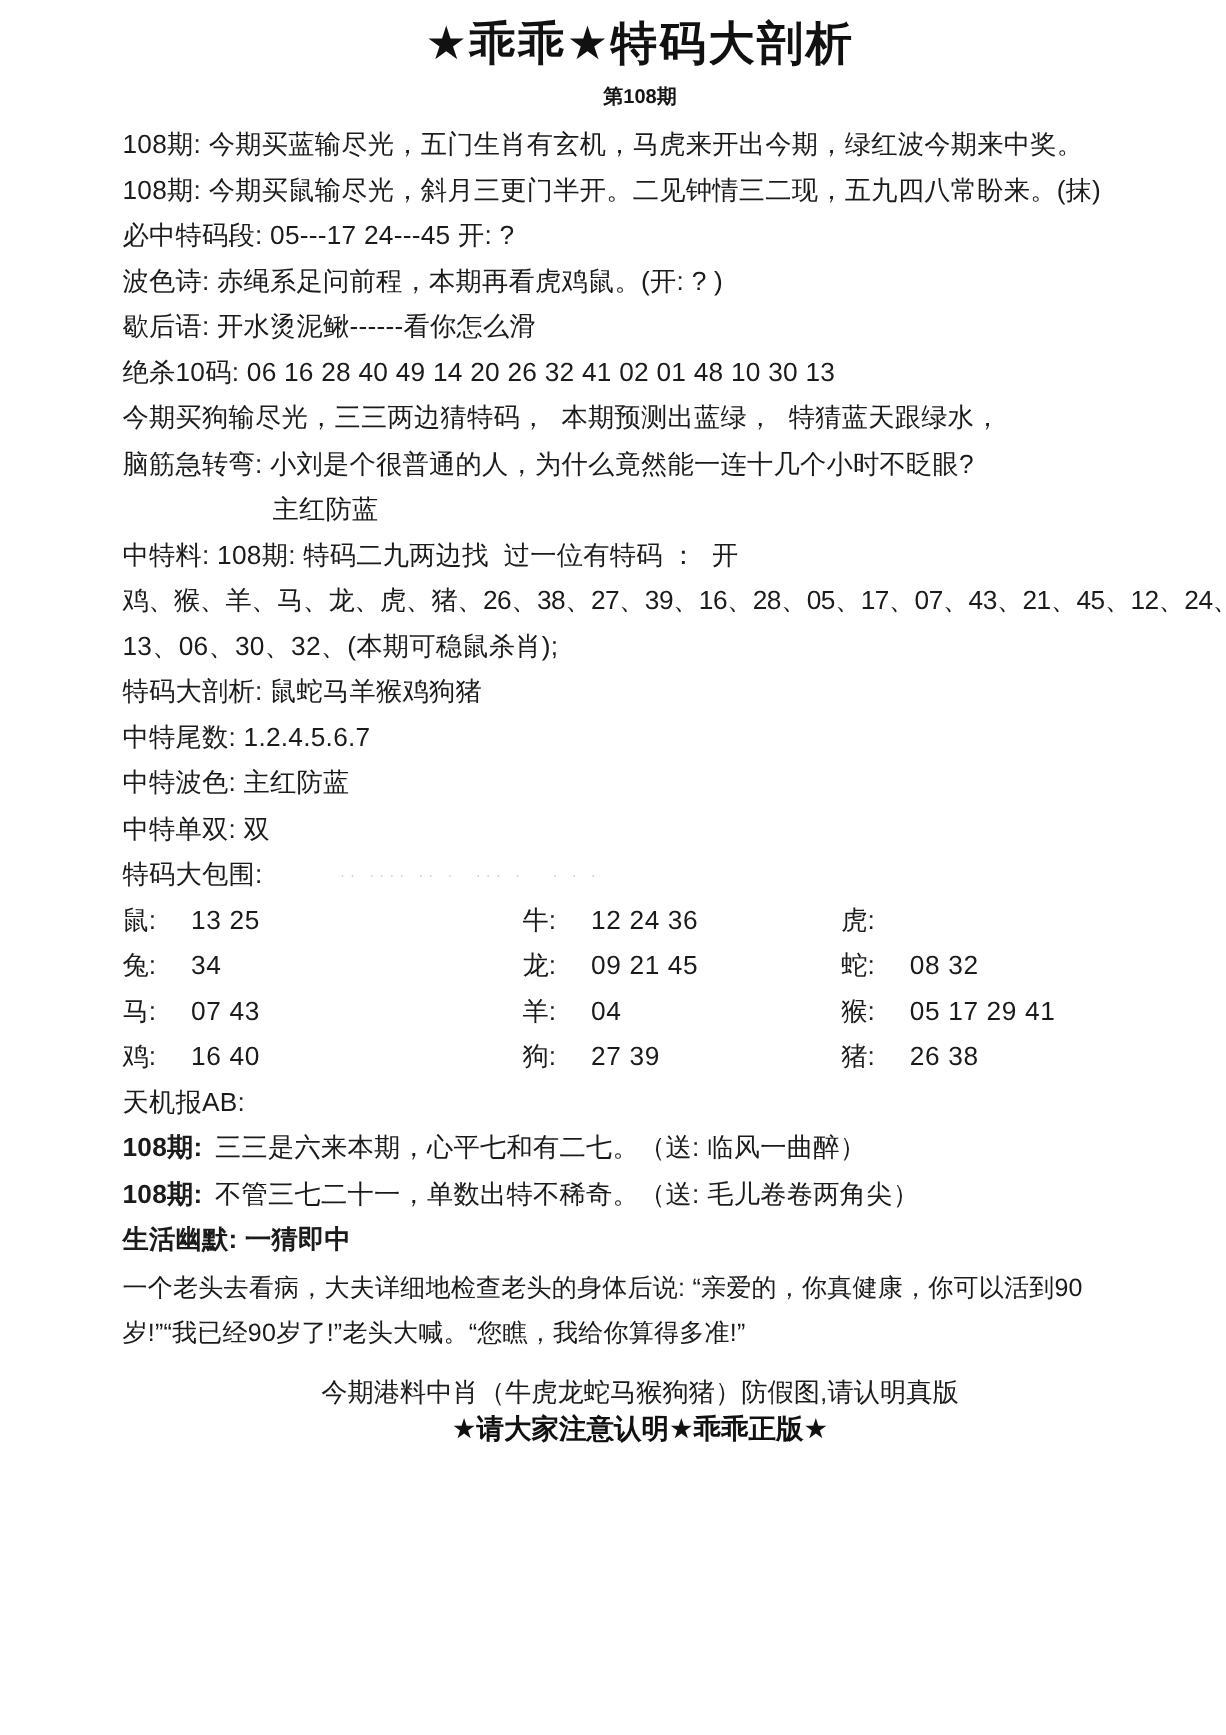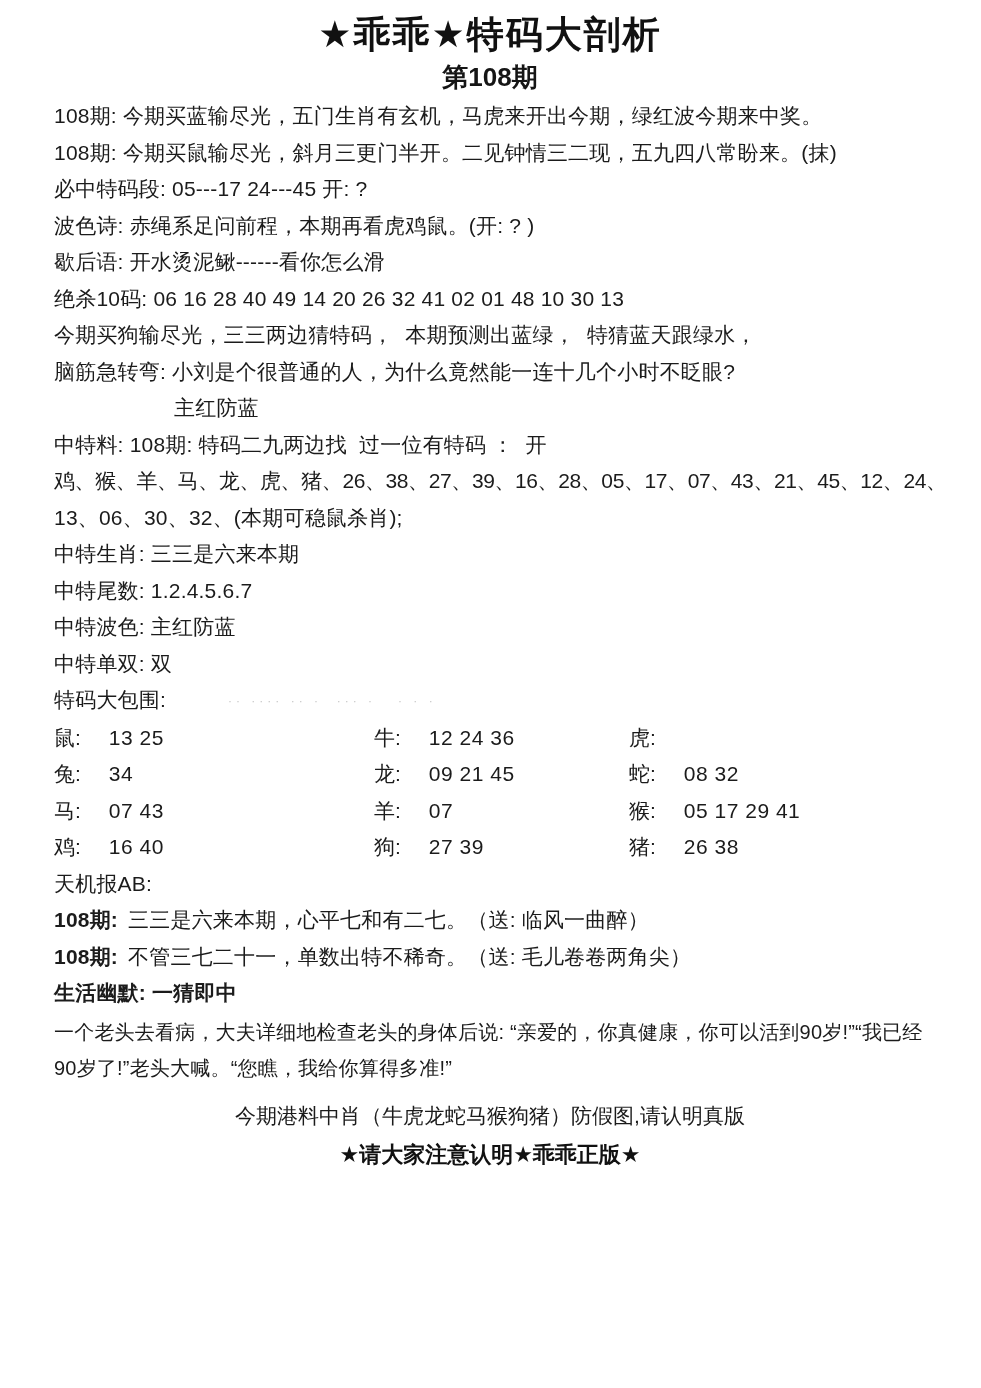--- a/index.html
+++ b/index.html
@@ -9,33 +9,33 @@
   }
   body {
     width: 981px;
     height: 1388px;
     position: relative;
     overflow: hidden;
     font-family: "Liberation Sans", "DejaVu Sans", sans-serif;
     color: #1b1b1b;
   }
   .doc {
-    padding: 13px 55px 0 54px;
+    padding: 13px 55px 0 98px;
   }
   .title {
     text-align: center;
     font-size: 37px;
     line-height: 44px;
     font-weight: bold;
     letter-spacing: 2px;
     color: #111;
   }
   .issue {
     text-align: center;
-    font-size: 26px;
+    font-size: 16px;
     line-height: 27px;
     margin-top: 7px;
     font-weight: 600;
     color: #151515;
   }
   .line {
     font-size: 21px;
     line-height: 22.5px;
     margin-top: 14px;
     white-space: pre-wrap;
@@ -86,21 +86,21 @@
   .footer-note {
     text-align: center;
     font-size: 21px;
     line-height: 24px;
     margin-top: 17px;
   }
   .footer-brand {
     text-align: center;
     font-size: 22px;
     line-height: 26px;
-    margin-top: 14px;
+    margin-top: 3px;
     font-weight: bold;
     color: #111;
   }
 </style>
 </head>
 <body>
 
 <div class="doc">
 
   <div class="title">★乖乖★特码大剖析</div>
@@ -111,36 +111,36 @@
   <div class="line">必中特码段: 05---17 24---45 开: ?</div>
   <div class="line">波色诗: 赤绳系足问前程，本期再看虎鸡鼠。(开: ? )</div>
   <div class="line">歇后语: 开水烫泥鳅------看你怎么滑</div>
   <div class="line">绝杀10码: 06 16 28 40 49 14 20 26 32 41 02 01 48 10 30 13</div>
   <div class="line">今期买狗输尽光，三三两边猜特码，  本期预测出蓝绿，  特猜蓝天跟绿水，</div>
   <div class="line">脑筋急转弯: 小刘是个很普通的人，为什么竟然能一连十几个小时不眨眼?</div>
   <div class="line indent">主红防蓝</div>
   <div class="line">中特料: 108期: 特码二九两边找  过一位有特码 ：  开</div>
   <div class="line tight">鸡、猴、羊、马、龙、虎、猪、26、38、27、39、16、28、05、17、07、43、21、45、12、24、</div>
   <div class="line">13、06、30、32、(本期可稳鼠杀肖);</div>
-  <div class="line">中特生肖: 三三是六来本期</div>
+  <div class="line">特码大剖析: 鼠蛇马羊猴鸡狗猪</div>
   <div class="line">中特尾数: 1.2.4.5.6.7</div>
   <div class="line">中特波色: 主红防蓝</div>
   <div class="line">中特单双: 双</div>
 
   <div class="line"><span>特码大包围:</span><span class="smudge">·· ···· ·· ·  ··· ·   · · ·</span></div>
 
   <div class="baowei-grid">
     <div class="baowei-cell"><span>鼠:</span><span class="baowei-nums">13 25</span></div>
     <div class="baowei-cell"><span>牛:</span><span class="baowei-nums">12 24 36</span></div>
     <div class="baowei-cell"><span>虎:</span><span class="baowei-nums"></span></div>
     <div class="baowei-cell"><span>兔:</span><span class="baowei-nums">34</span></div>
     <div class="baowei-cell"><span>龙:</span><span class="baowei-nums">09 21 45</span></div>
     <div class="baowei-cell"><span>蛇:</span><span class="baowei-nums">08 32</span></div>
     <div class="baowei-cell"><span>马:</span><span class="baowei-nums">07 43</span></div>
-    <div class="baowei-cell"><span>羊:</span><span class="baowei-nums">07</span></div>
+    <div class="baowei-cell"><span>羊:</span><span class="baowei-nums">04</span></div>
     <div class="baowei-cell"><span>猴:</span><span class="baowei-nums">05 17 29 41</span></div>
     <div class="baowei-cell"><span>鸡:</span><span class="baowei-nums">16 40</span></div>
     <div class="baowei-cell"><span>狗:</span><span class="baowei-nums">27 39</span></div>
     <div class="baowei-cell"><span>猪:</span><span class="baowei-nums">26 38</span></div>
   </div>
 
   <div class="line">天机报AB:</div>
 
   <div class="line"><span class="poem-label">108期:</span><span>三三是六来本期，心平七和有二七。（送: 临风一曲醉）</span></div>
   <div class="line"><span class="poem-label">108期:</span><span>不管三七二十一，单数出特不稀奇。（送: 毛儿卷卷两角尖）</span></div>

